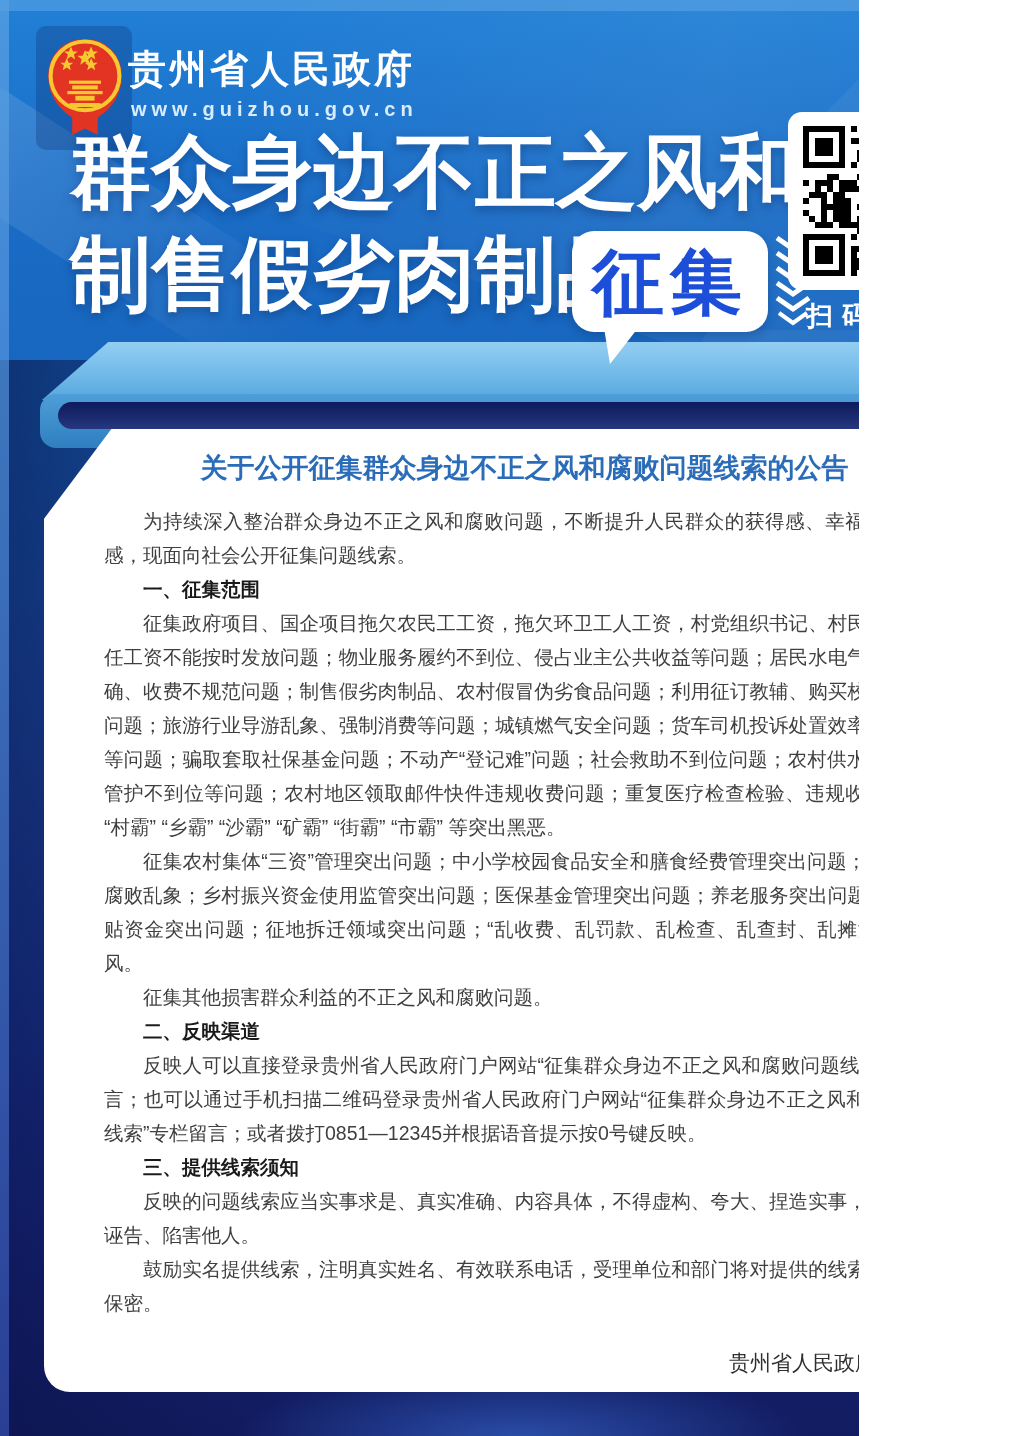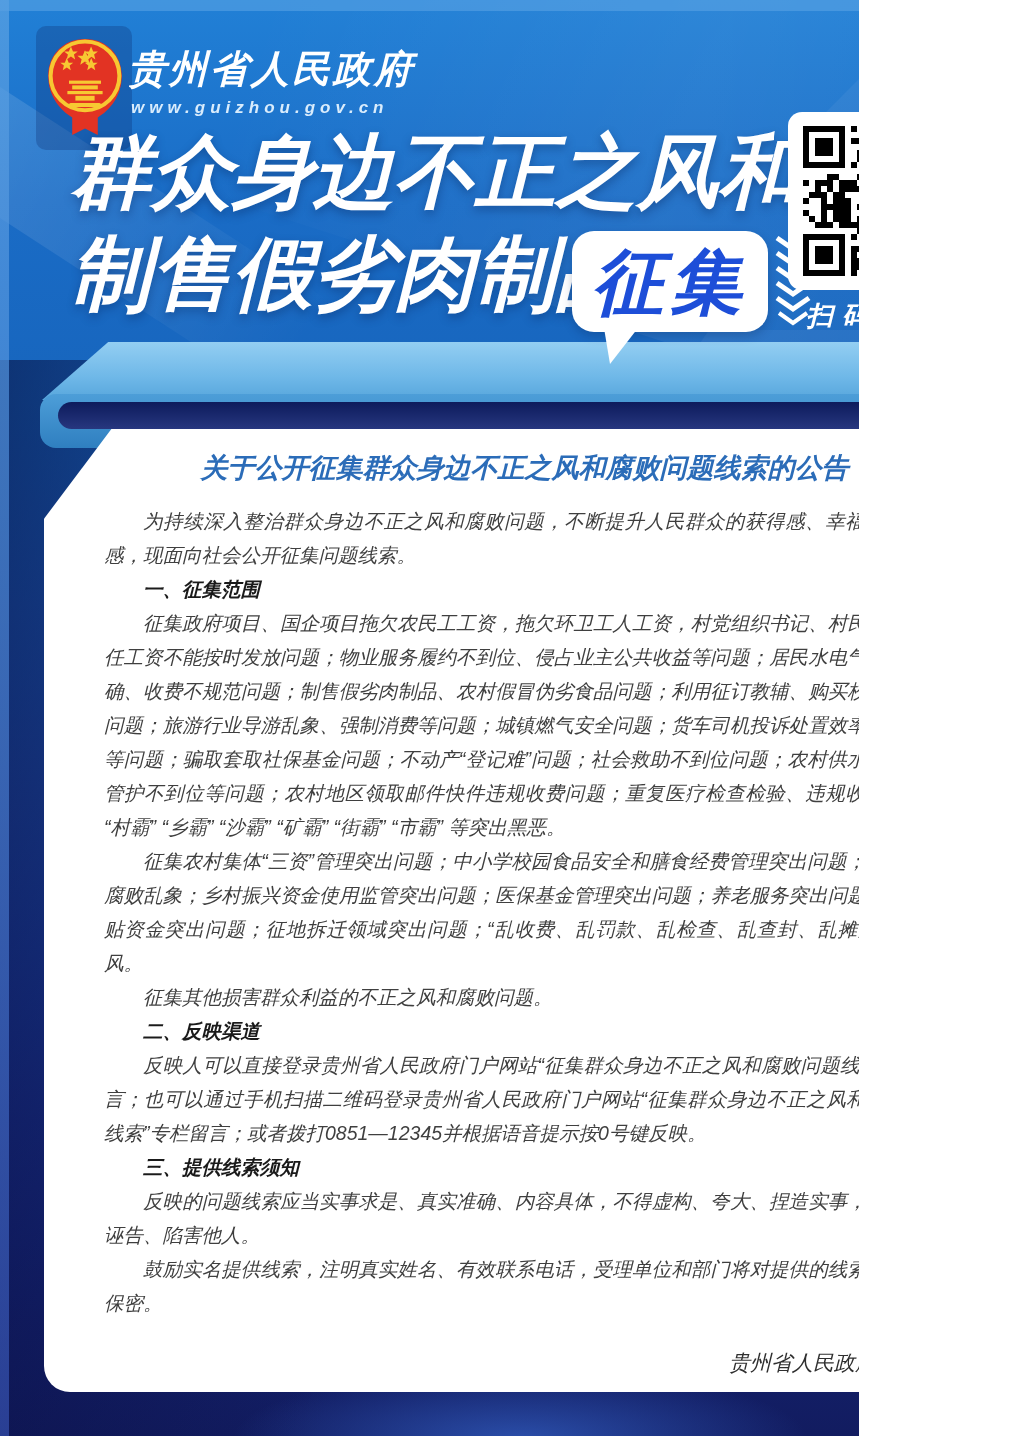--- a/index.html
+++ b/index.html
@@ -1,39 +1,39 @@
 <!DOCTYPE html>
 <html lang="zh"><head>
 <meta charset="utf-8">
 <style>
   html,body{margin:0;padding:0;}
   body{font-family:"Liberation Sans","DejaVu Sans",sans-serif;}
   .poster{position:relative;width:859px;height:1436px;overflow:hidden;
-    background:linear-gradient(180deg,#2180d6 0%,#1a6cc6 14%,#1765bd 28%,#1b57b0 42%,#1c479f 55%,#193a92 66%,#172c80 78%,#14226e 90%,#121c60 100%);font-style:italic;}
+    background:linear-gradient(180deg,#2180d6 0%,#1a6cc6 14%,#1765bd 28%,#1b57b0 42%,#1c479f 55%,#193a92 66%,#172c80 78%,#14226e 90%,#121c60 100%);}
   
   .side-shade{position:absolute;left:0;top:360px;width:1029px;height:1076px;z-index:1;
     background:linear-gradient(100deg,rgba(6,9,55,.55) 0%,rgba(6,9,55,.30) 16%,rgba(6,9,55,0) 42%);}
   .ray1{position:absolute;left:-180px;top:-30px;width:760px;height:110px;z-index:1;transform:rotate(33deg);transform-origin:left top;
     background:linear-gradient(90deg,rgba(255,255,255,.20),rgba(255,255,255,0) 80%);}
   .ray2{position:absolute;left:240px;top:-60px;width:900px;height:400px;z-index:1;transform:rotate(18deg);
     background:linear-gradient(90deg,rgba(255,255,255,0),rgba(255,255,255,.06) 50%,rgba(255,255,255,0));}
   .acc1{position:absolute;left:852px;top:48px;width:130px;height:130px;background:rgba(255,255,255,.05);transform:rotate(45deg);z-index:1;}
   .acc2{position:absolute;left:950px;top:260px;width:110px;height:110px;background:rgba(255,255,255,.06);transform:rotate(45deg);z-index:1;}
   .acc3{position:absolute;left:700px;top:330px;width:340px;height:26px;background:rgba(255,255,255,.05);transform:skewX(-35deg);z-index:1;}
   .top-strip{position:absolute;left:0;top:0;width:1029px;height:11px;background:rgba(94,166,230,.55);z-index:6;}
   .left-strip{position:absolute;left:0;top:0;width:9px;height:1436px;z-index:6;
     background:linear-gradient(180deg,rgba(88,160,226,.75),rgba(64,96,200,.55));}
   .bottom-glow{position:absolute;left:230px;top:1368px;width:580px;height:140px;z-index:2;
     background:radial-gradient(ellipse at center,rgba(62,118,228,.55),rgba(62,118,228,0) 70%);}
 
   
   .logo-back{position:absolute;left:36px;top:26px;width:96px;height:124px;border-radius:10px;background:rgba(9,38,104,.28);z-index:2;}
   .emblem{position:absolute;left:45px;top:34px;width:80px;height:106px;z-index:3;}
   .gov-name{position:absolute;left:128px;top:44px;z-index:3;color:#fff;font-size:38px;font-weight:800;letter-spacing:3px;}
-  .gov-site{position:absolute;left:131px;top:98px;z-index:3;color:#d9ecfc;font-size:17px;font-weight:600;letter-spacing:5px;}
+  .gov-site{position:absolute;left:131px;top:98px;z-index:3;color:#d9ecfc;font-size:20px;font-weight:600;letter-spacing:5px;}
   .title-l1{position:absolute;left:70px;top:126px;z-index:3;color:#fff;font-size:81px;font-weight:900;letter-spacing:0px;line-height:1.15;
     text-shadow:0 4px 10px rgba(6,30,80,.35);}
   .title-l2{position:absolute;left:70px;top:228px;z-index:3;color:#fff;font-size:81px;font-weight:900;line-height:1.15;
     text-shadow:0 4px 10px rgba(6,30,80,.35);}
   .bubble{position:absolute;left:572px;top:231px;width:196px;height:101px;background:#fff;border-radius:22px;z-index:3;
     display:flex;align-items:center;justify-content:center;box-shadow:0 4px 10px rgba(6,30,80,.25);}
   .bubble-text{color:#1d4ed8;font-size:72px;font-weight:900;letter-spacing:6px;line-height:1;}
   .bubble-tail{position:absolute;left:600px;top:328px;z-index:3;}
   .chevrons{position:absolute;left:774px;top:236px;z-index:3;}
   .qr-panel{position:absolute;left:788px;top:112px;width:180px;height:178px;background:#fff;border-radius:14px;z-index:3;

